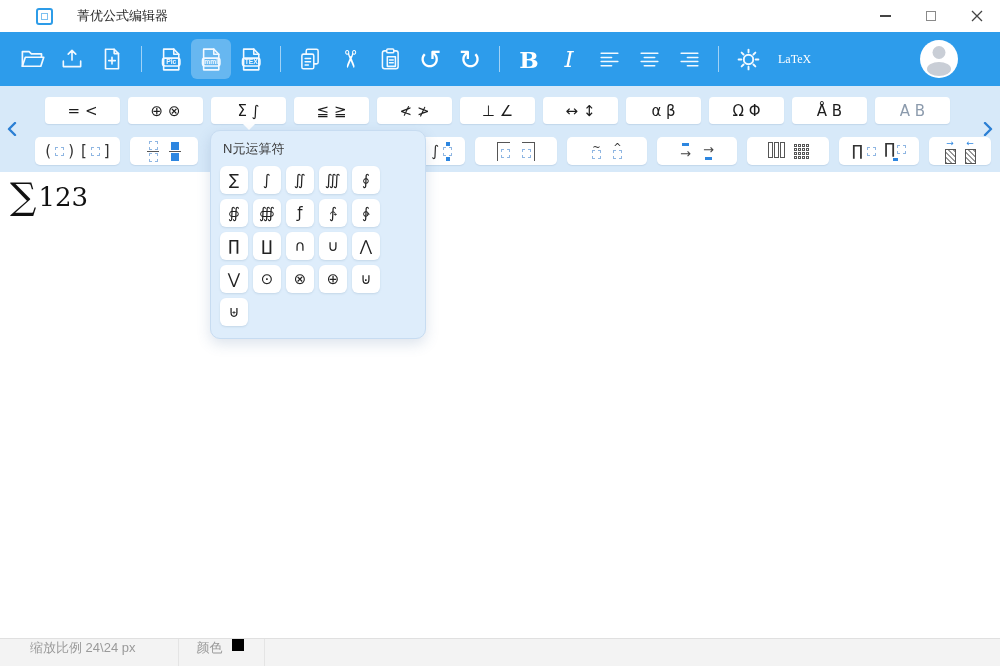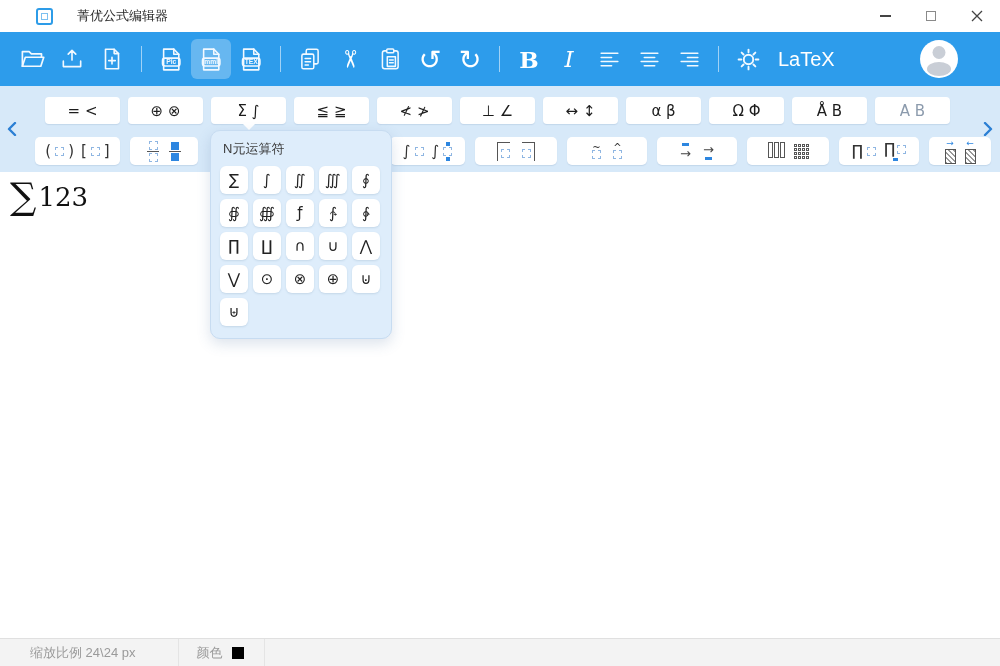--- a/index.html
+++ b/index.html
@@ -22,22 +22,22 @@
   .tool { width:40px; height:40px; border:none; background:transparent; border-radius:6px;
           display:flex; align-items:center; justify-content:center; cursor:pointer; flex:0 0 auto; }
   .tool.active { background:rgba(255,255,255,.28); }
   .ic { display:block; }
   .tdiv { width:1px; height:26px; background:rgba(255,255,255,.55); margin:0 9px; flex:0 0 auto; }
   .glyph-ic { color:#fff; font-family:"DejaVu Sans",sans-serif; line-height:1; }
   .cut-glyph { font-size:24px; display:inline-block; transform:rotate(90deg); }
   .undo-glyph,.redo-glyph { font-size:27px; }
   .bold-glyph { font-family:"DejaVu Serif",serif; font-weight:bold; font-size:23px; color:#fff; }
   .italic-glyph { font-family:"DejaVu Serif",serif; font-style:italic; font-size:23px; color:#fff; }
-  .latex-btn { border:none; background:transparent; color:#fff; font-size:20px; margin:0 10px; cursor:pointer;
-               font-family:Liberation Sans, sans-serif; }
+  .latex-btn { border:none; background:transparent; color:#fff; font-size:12px; margin:0 10px; cursor:pointer;
+               font-family:Liberation Serif, serif; }
   .avatar { margin-left:auto; margin-right:30px; width:38px; height:38px; border-radius:50%; background:#fff;
             position:relative; overflow:hidden; flex:0 0 auto; cursor:pointer; }
   .av-head { position:absolute; top:6px; left:50%; transform:translateX(-50%); width:13px; height:13px;
              border-radius:50%; background:#c9ced6; }
   .av-body { position:absolute; top:22px; left:50%; transform:translateX(-50%); width:24px; height:14px;
              border-radius:50%; background:#c9ced6; }
 
   
   .palette { position:relative; height:86px; background:#D7E9F9; }
   .chev { position:absolute; top:36px; border:none; background:transparent; cursor:pointer; padding:0; }
@@ -69,39 +69,39 @@
   .vbar { display:inline-block; width:5px; height:16px; border:1px solid #555; margin-right:1px; }
   .mgrid { display:inline-grid; grid-template-columns:repeat(4,3px); gap:1px; margin-left:4px; }
   .mgrid i { width:3px; height:3px; border:1px solid #555; display:block; }
   .hatch { display:inline-block; width:11px; height:15px; border:1px solid #555;
            background:repeating-linear-gradient(45deg,#9a9a9a 0 1px,transparent 1px 3.5px); }
   .arr { color:#444; font-size:13px; line-height:1; }
   .arr.blue { color:#2d86e0; font-size:9px; }
   .opg { font-size:15px; color:#333; line-height:1; }
 
   
-  .dropdown { position:absolute; left:210px; top:130px; width:182px; z-index:6;
+  .dropdown { position:absolute; left:210px; top:130px; width:216px; z-index:6;
               background:#DEEDFB; border:1px solid #c7dcf1; border-radius:10px;
               padding:8px 9px 12px 9px; box-shadow:0 5px 14px rgba(60,100,150,.18); }
   .ptitle { font-size:13px; color:#3c3c3c; margin:1px 0 8px 3px; }
   .grid { display:grid; grid-template-columns:repeat(5,28px); gap:5px; }
   .cell { width:28px; height:28px; background:#fff; border:none; border-radius:6px; cursor:pointer;
           display:flex; align-items:center; justify-content:center; font-family:"DejaVu Sans",sans-serif;
           font-size:15px; color:#222; box-shadow:0 1px 2px rgba(120,150,180,.25); }
 
   
   .editor { position:absolute; top:172px; left:0; right:0; bottom:28px; background:#fff; }
   .formula { position:absolute; left:10px; top:6px; display:flex; align-items:center;
              font-family:"DejaVu Serif",serif; color:#111; }
   .formula .sigma { font-size:37px; line-height:1; }
   .formula .nums { font-size:26px; line-height:1; margin-left:2px; }
 
   
   .statusbar { position:absolute; bottom:0; left:0; right:0; height:28px; background:#f3f3f3;
-               border-top:1px solid #e0e0e0; display:flex; align-items:center;
+               border-top:1px solid #e0e0e0; display:flex; align-items:flex-start;
                font-size:13px; color:#9a9a9a; }
   .status-item { display:flex; align-items:center; }
   .sdiv { width:1px; height:100%; background:#e4e4e4; }
   .zoom-item { margin-left:30px; }
   .sdiv.d1 { margin-left:42px; }
   .color-item { margin-left:18px; }
   .swatch { width:12px; height:12px; background:#000; margin-left:9px; display:inline-block; }
   .sdiv.d2 { margin-left:20px; }
 </style>
 </head>

